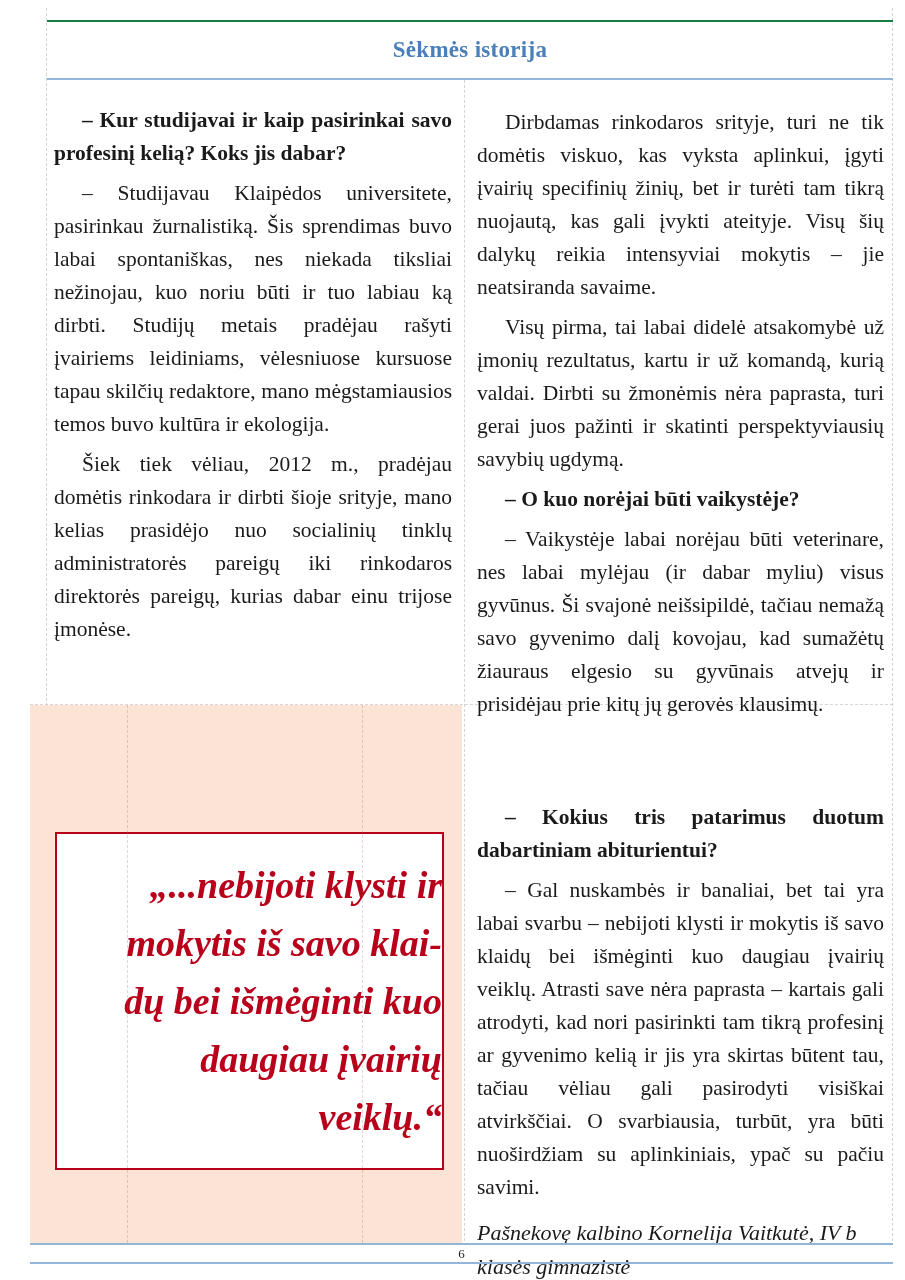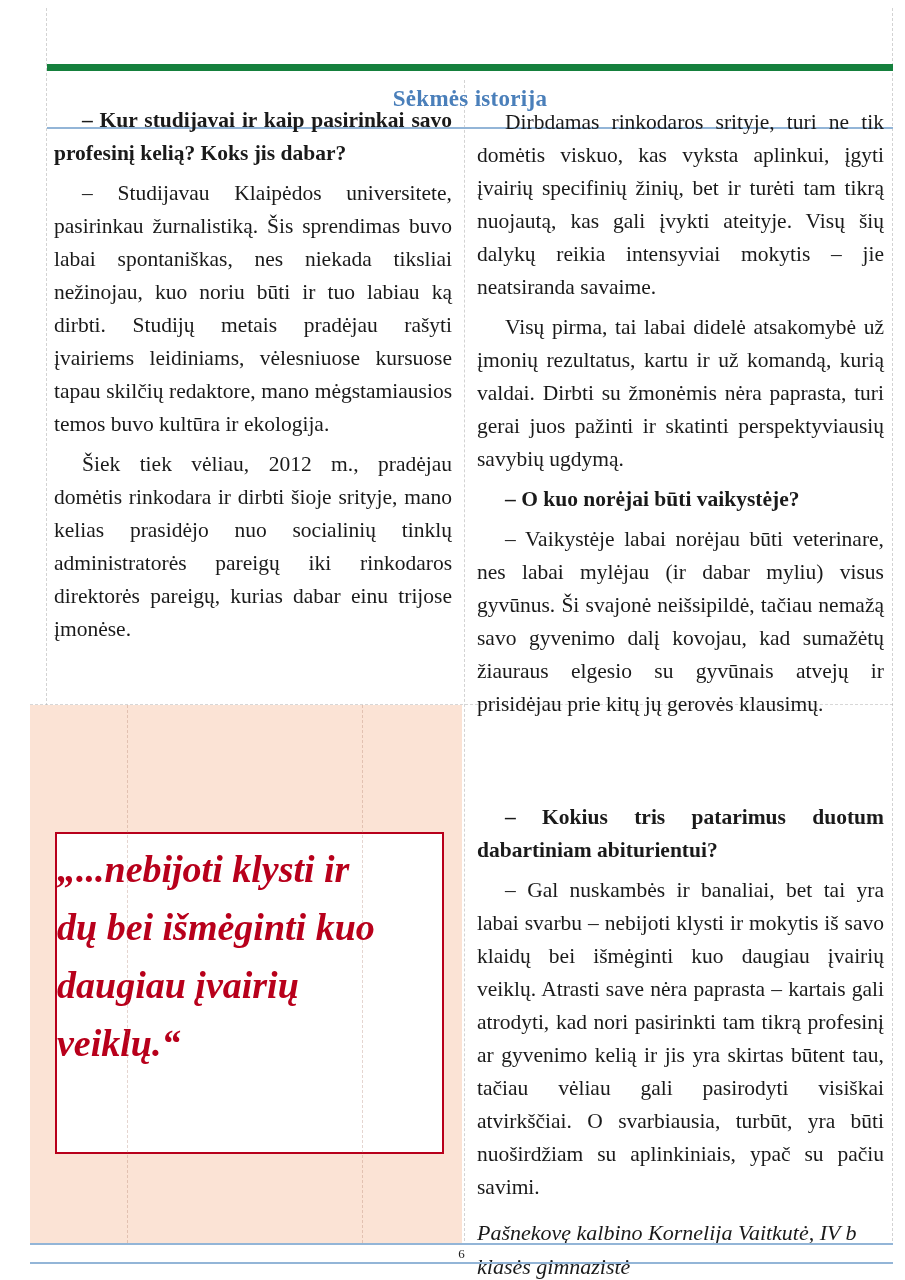--- a/index.html
+++ b/index.html
@@ -11,23 +11,23 @@
     font-family: "Liberation Serif", serif;
     color: #1a1a1a;
     overflow: hidden;
   }
 
   
   .header {
     position: absolute;
     left: 47px; top: 20px;
     width: 846px; height: 56px;
-    border-top: 7px solid #15803d;
+    border-top: 2px solid #15803d;
     border-bottom: 2px solid #93b5d7;
-    display: flex; align-items: center; justify-content: center; margin-top: 44px;
+    display: flex; align-items: center; justify-content: center;
   }
   .header-title {
     font-weight: bold;
     font-size: 23px;
     color: #4a7fba;
     letter-spacing: 0.3px;
   }
 
   
   .col {
@@ -57,22 +57,22 @@
     left: 30px; top: 705px;
     width: 432px; height: 538px;
     background: #fbe3d5;
   }
   .quote-box {
     position: absolute;
     left: 25px; top: 127px;
     width: 385px; height: 312px;
     background: #ffffff;
     border: 2px solid #b8001b;
-    text-align: left;
-    padding-top: 6px;
+    text-align: right;
+    padding-top: 22px;
     box-sizing: content-box;
   }
   .quote-line {
     display: block;
     font-style: italic;
     font-weight: 600;
     font-size: 38px;
     line-height: 58px;
     color: #b8001b;
   }
@@ -124,20 +124,21 @@
 
   <div class="col col-left">
     <p class="q">–  Kur studijavai ir kaip pasirinkai savo profesinį kelią? Koks jis dabar?</p>
     <p>– Studijavau Klaipėdos universitete, pasirinkau žurnalistiką. Šis sprendimas buvo labai spontaniškas, nes niekada tiksliai nežinojau, kuo noriu būti ir tuo labiau ką dirbti. Studijų metais pradėjau rašyti įvairiems leidiniams, vėlesniuose kursuose tapau skilčių redaktore, mano mėgstamiausios temos buvo kultūra ir ekologija.</p>
     <p>Šiek tiek vėliau, 2012 m., pradėjau domėtis rinkodara ir dirbti šioje srityje, mano kelias prasidėjo nuo socialinių tinklų administratorės pareigų iki rinkodaros direktorės pareigų, kurias dabar einu trijose įmonėse.</p>
   </div>
 
   <div class="pink-block">
     <div class="quote-box">
       <span class="quote-line">„...nebijoti klysti ir</span>
+      <span class="quote-line">mokytis iš savo klai-</span>
       <span class="quote-line">dų bei išmėginti kuo</span>
       <span class="quote-line">daugiau įvairių</span>
       <span class="quote-line">veiklų.“</span>
     </div>
   </div>
   <div class="vguide vguide-pink vguide-pink1"></div>
   <div class="vguide vguide-pink vguide-pink2"></div>
 
   <div class="col col-right">
     <p>Dirbdamas rinkodaros srityje, turi ne tik domėtis viskuo, kas vyksta aplinkui, įgyti įvairių specifinių žinių, bet ir turėti tam tikrą nuojautą, kas gali įvykti ateityje. Visų šių dalykų reikia intensyviai mokytis – jie neatsiranda savaime.</p>

